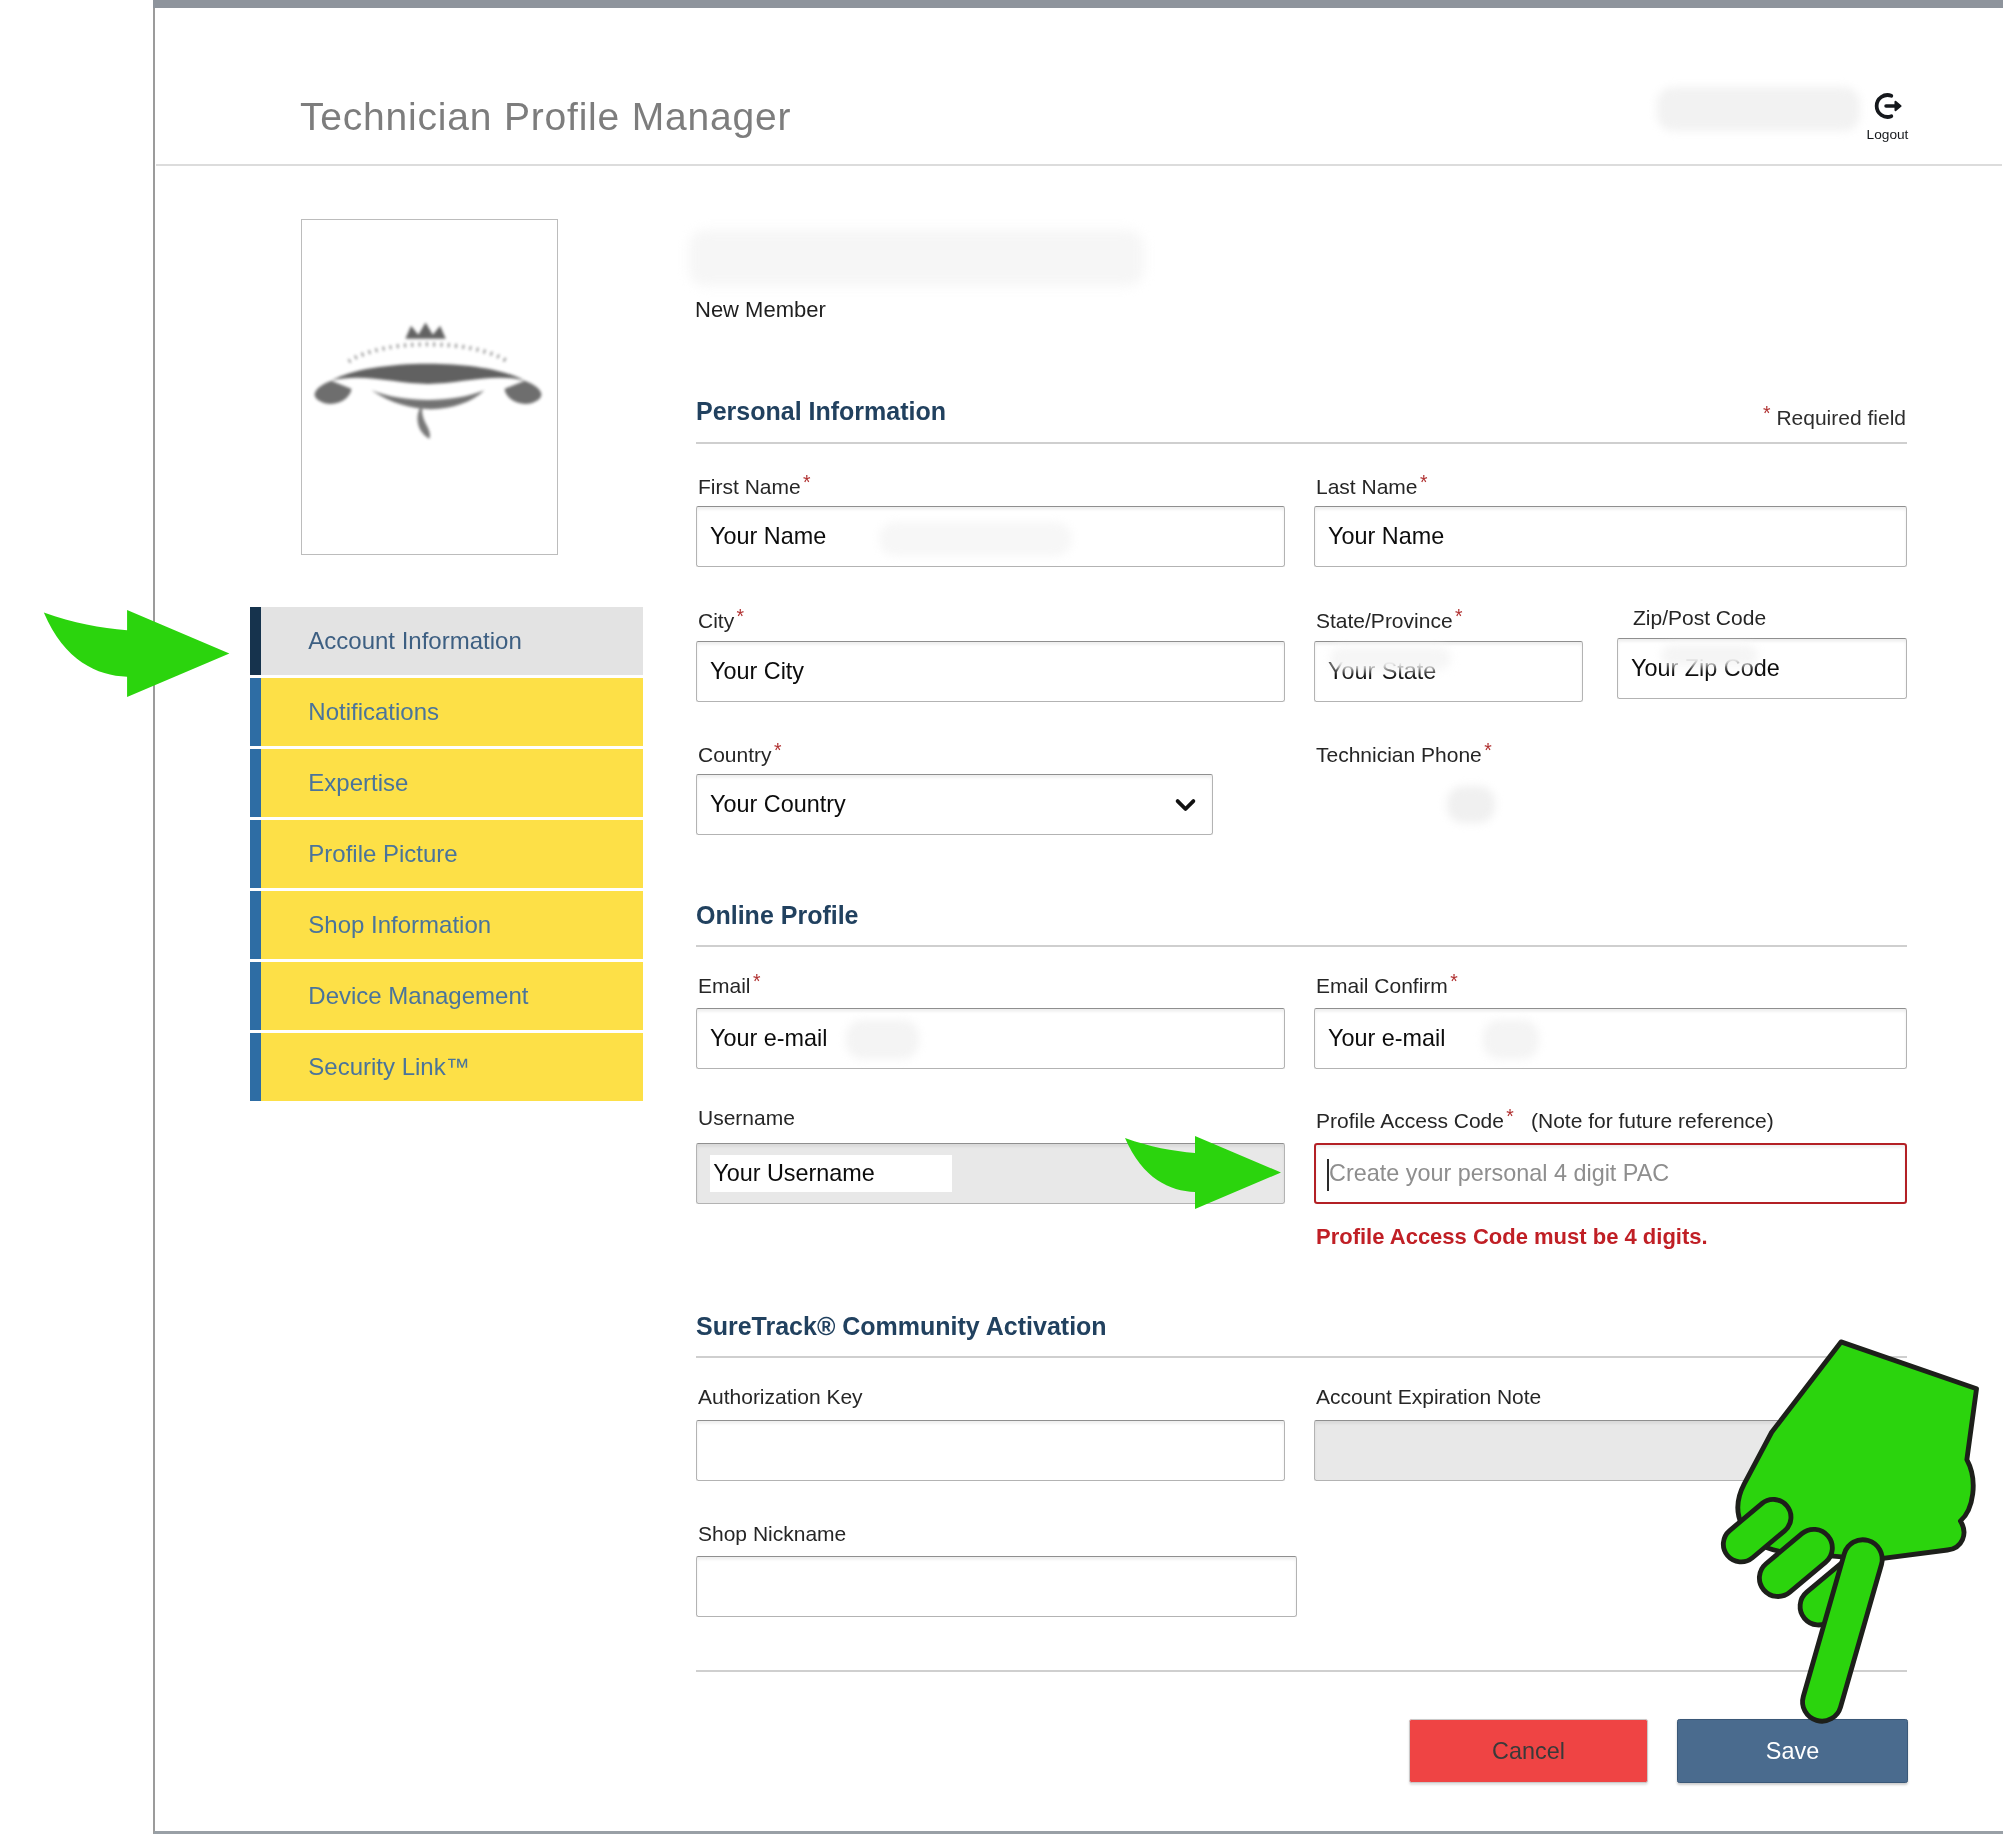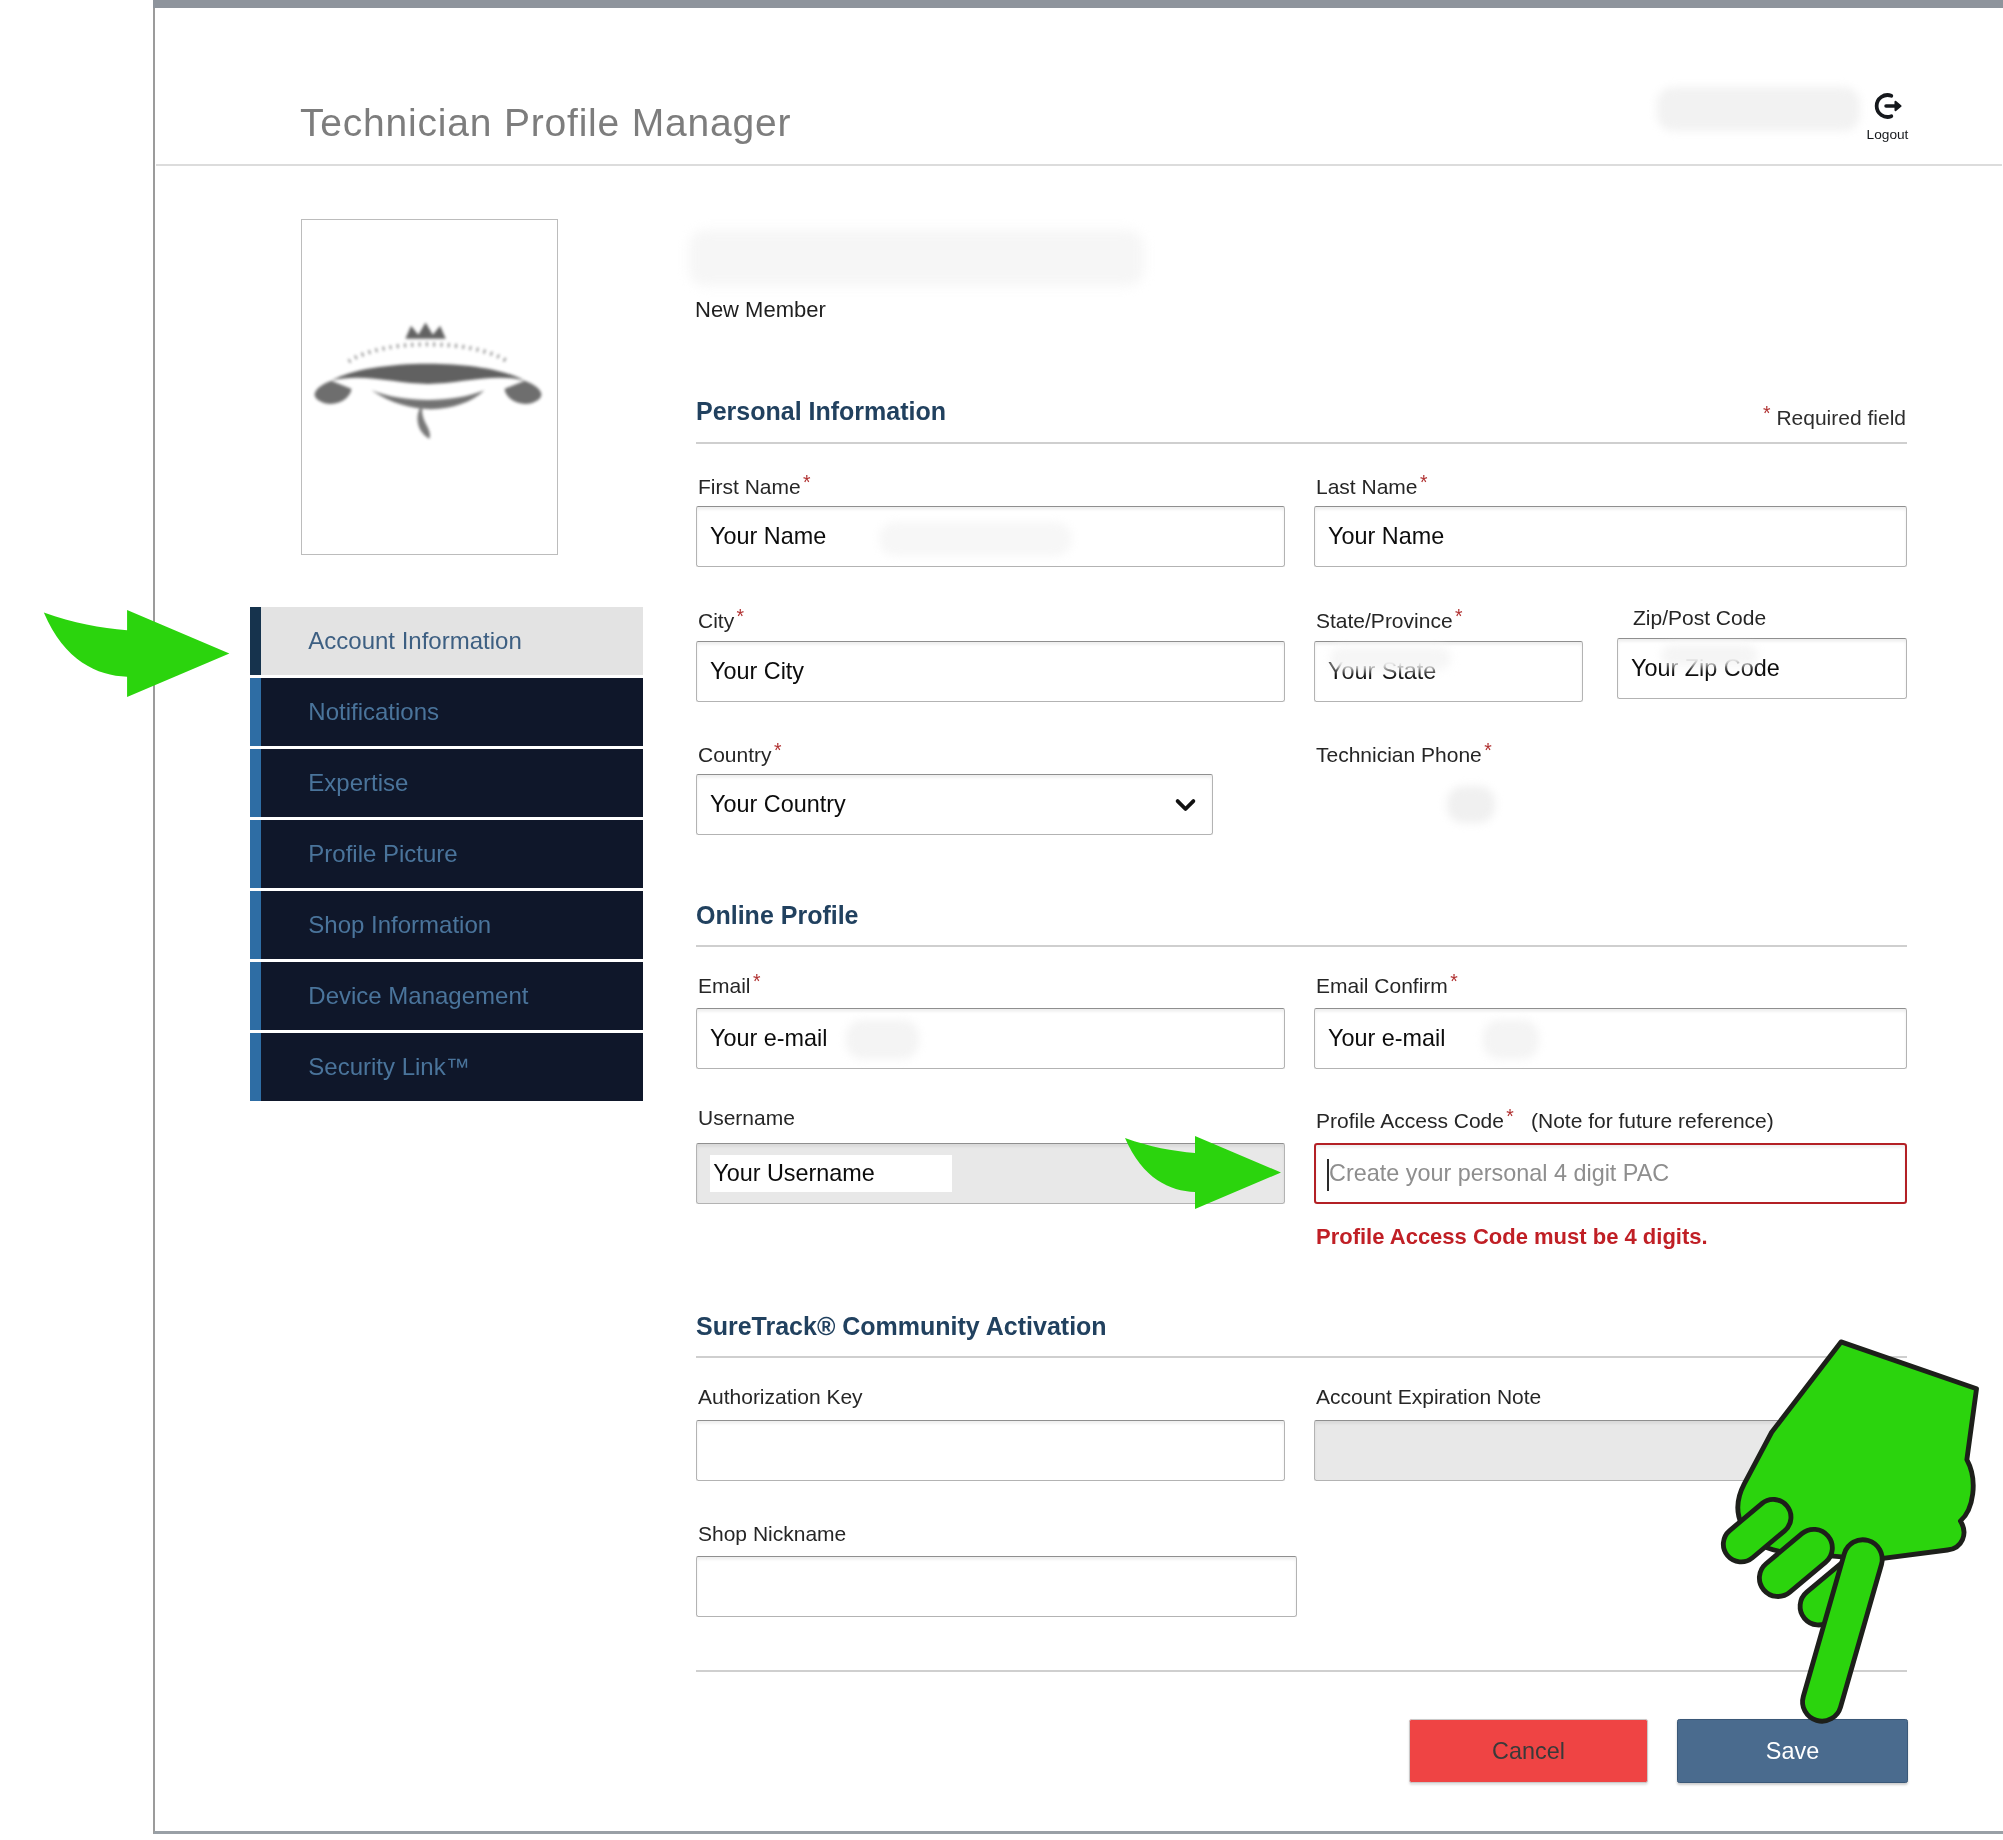--- a/index.html
+++ b/index.html
@@ -5,34 +5,34 @@
   html,body{margin:0;padding:0;background:#fff;}
   .screen{position:relative;width:2004px;height:1840px;background:#fff;overflow:hidden;
           font-family:"Liberation Sans", sans-serif;color:#222;}
   .abs{position:absolute;}
 
   
   .win-topbar{left:153px;top:0;width:1851px;height:10.5px;background:#8e949c;}
   .panel{left:153px;top:8px;width:1848px;height:1823px;background:#fff;
          border-left:2.4px solid #9b9b9b;border-right:1.6px solid #d8d8d8;border-bottom:3.2px solid #99a0a6;}
 
-  .page-title{left:300px;top:95px;font-size:39px;font-weight:300;color:#7d7d7d;letter-spacing:0.8px;margin-top:6px;}
+  .page-title{left:300px;top:95px;font-size:39px;font-weight:300;color:#7d7d7d;letter-spacing:0.8px;}
   .title-divider{left:156px;top:164px;width:1846px;height:1.6px;background:#dcdcdc;}
 
   .logout-wrap{left:1843px;top:90px;width:89px;text-align:center;cursor:pointer;}
   .logout-label{font-size:13.7px;color:#15181c;margin-top:1.6px;}
 
   .blur-blob{background:#f2f2f2;border-radius:16px;filter:blur(4px);pointer-events:none;}
 
   .logo-box{left:301px;top:219px;width:255px;height:334px;border:1.6px solid #bcbcbc;background:#fff;}
 
   
   .side-item{left:250px;width:393px;height:68px;cursor:pointer;}
   .side-item .bar{position:absolute;left:0;top:0;width:11.3px;height:100%;background:#2e6da4;}
-  .side-item .bg{position:absolute;left:11.3px;right:0;top:0;bottom:0;background:#0f172a;
+  .side-item .bg{position:absolute;left:11.3px;right:0;top:0;bottom:0;background:#fde047;
                  display:flex;align-items:center;padding-left:47px;font-size:24px;color:#4a749b;}
   .side-item.selected .bar{background:#16334d;}
   .side-item.selected .bg{background:#e3e3e3;color:#3d5f82;}
 
   .member-status{left:695px;top:297px;font-size:22px;color:#1f1f1f;}
 
   .section-h{font-size:25px;font-weight:bold;color:#21415f;}
   .h-divider{height:1.6px;background:#cfcfcf;}
 
   .req-note{font-size:21px;color:#2e2e2e;}

